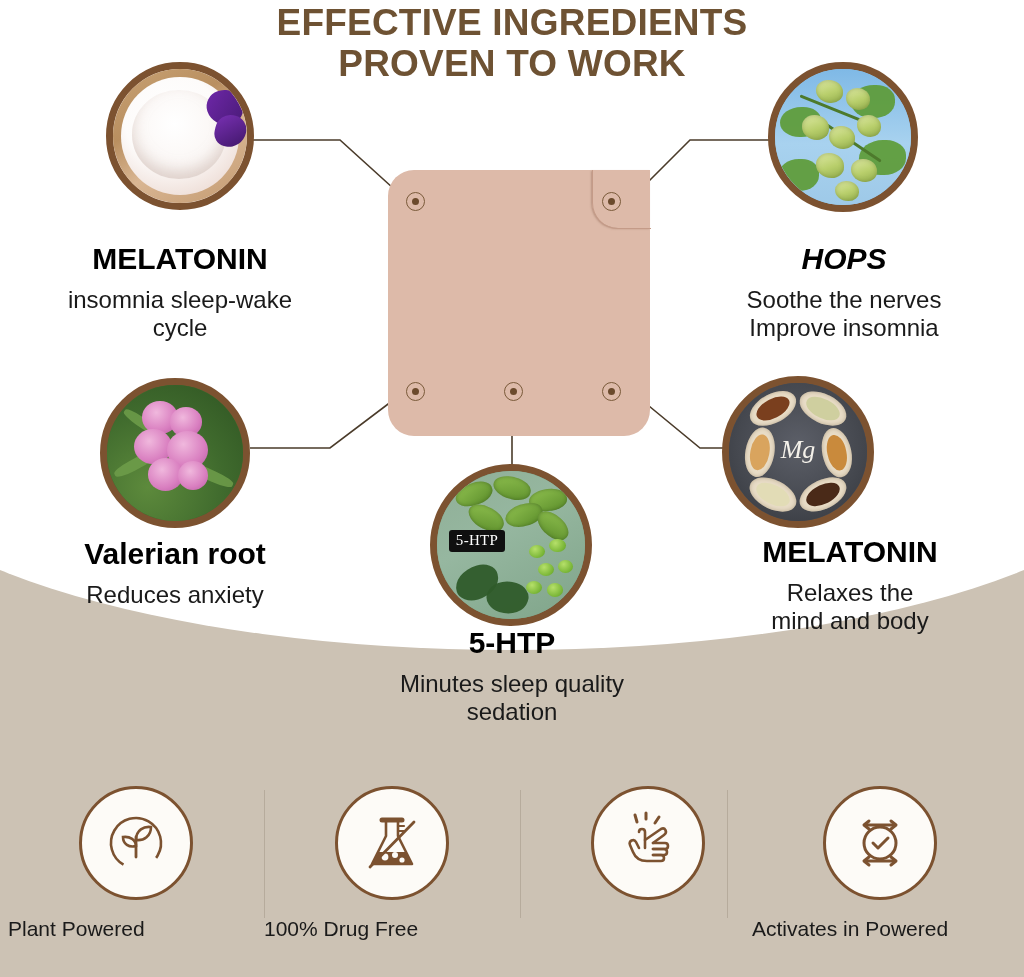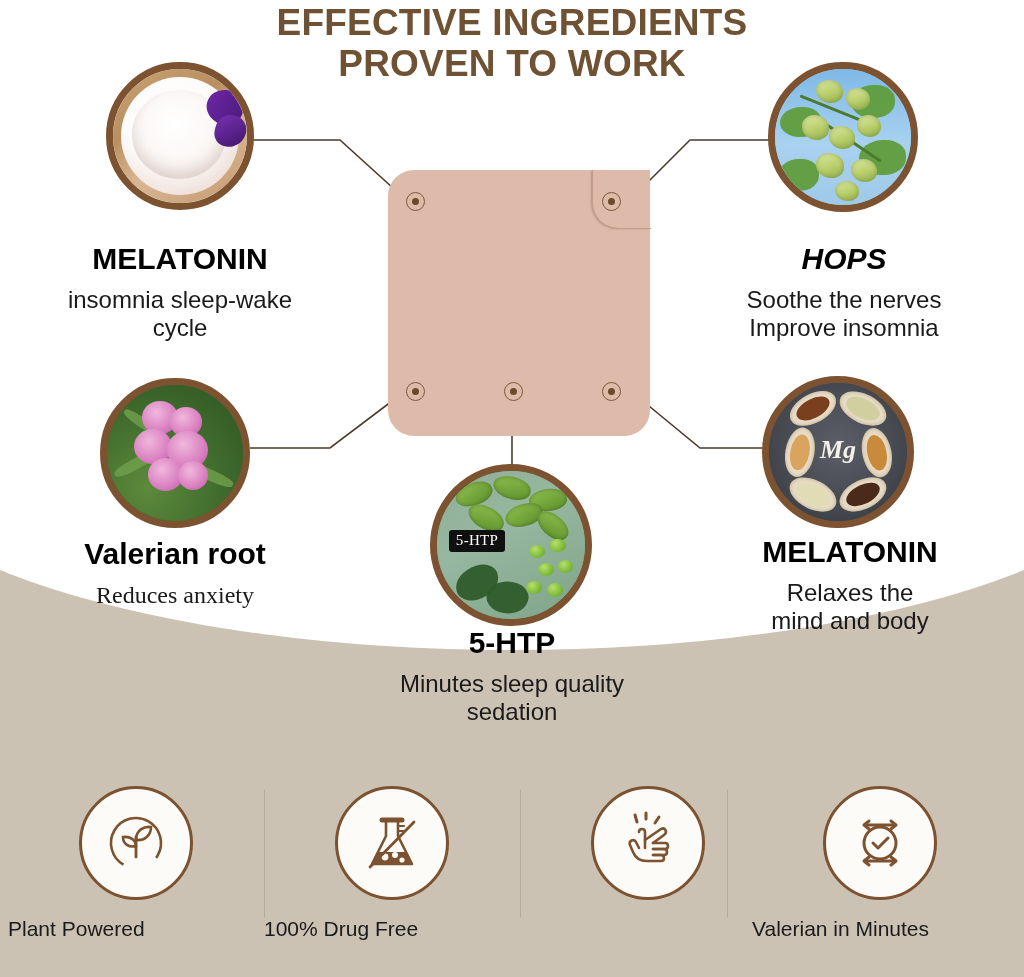--- a/index.html
+++ b/index.html
@@ -222,23 +222,23 @@
     <div class="blade" style="left:56%;top:62%;width:38%;height:8%;transform:rotate(24deg);"></div>
     <div class="blade" style="left:10%;top:24%;width:32%;height:7%;transform:rotate(34deg);"></div>
     <div class="fl" style="left:26%;top:12%;width:26%;height:24%;"></div>
     <div class="fl" style="left:46%;top:16%;width:24%;height:22%;"></div>
     <div class="fl" style="left:20%;top:32%;width:28%;height:26%;"></div>
     <div class="fl" style="left:44%;top:34%;width:30%;height:28%;"></div>
     <div class="fl" style="left:30%;top:54%;width:26%;height:24%;"></div>
     <div class="fl" style="left:52%;top:56%;width:22%;height:21%;"></div>
   </div>
   <div class="ing-name" style="left:15px;top:537px;width:320px;">Valerian root</div>
-  <div class="ing-desc" style="left:15px;top:581px;width:320px;font-family:Liberation Serif, serif;">Reduces anxiety</div>
-
-  <div class="circ mag" style="left:762px;top:376px;width:152px;height:152px;font-weight:bold;">
+  <div class="ing-desc" style="left:15px;top:581px;width:320px;">Reduces anxiety</div>
+
+  <div class="circ mag" style="left:722px;top:376px;width:152px;height:152px;">
     <div class="slate"></div>
     <div class="spoon" style="left:14%;top:8%;transform:rotate(-28deg);">
       <div class="fill" style="background:#7a3f1e;"></div>
     </div>
     <div class="spoon" style="left:50%;top:8%;transform:rotate(26deg);">
       <div class="fill" style="background:#cfcf9f;"></div>
     </div>
     <div class="spoon" style="left:4%;top:40%;transform:rotate(-80deg);">
       <div class="fill" style="background:#d9a45e;"></div>
     </div>
@@ -334,16 +334,16 @@
         <circle cx="33" cy="33" r="16" fill="none" stroke="#7c5230" stroke-width="3"></circle>
         <path d="M26 33 L31 38 L41 28" fill="none" stroke="#7c5230" stroke-width="3" stroke-linecap="round" stroke-linejoin="round"></path>
         <path d="M18 15 H48" stroke="#7c5230" stroke-width="3" stroke-linecap="round"></path>
         <path d="M22 11 L17 15 L22 19" fill="none" stroke="#7c5230" stroke-width="3" stroke-linecap="round" stroke-linejoin="round"></path>
         <path d="M44 11 L49 15 L44 19" fill="none" stroke="#7c5230" stroke-width="3" stroke-linecap="round" stroke-linejoin="round"></path>
         <path d="M18 51 H48" stroke="#7c5230" stroke-width="3" stroke-linecap="round"></path>
         <path d="M22 47 L17 51 L22 55" fill="none" stroke="#7c5230" stroke-width="3" stroke-linecap="round" stroke-linejoin="round"></path>
         <path d="M44 47 L49 51 L44 55" fill="none" stroke="#7c5230" stroke-width="3" stroke-linecap="round" stroke-linejoin="round"></path>
       </svg>
     </div>
-    <div class="flabel">Valerian in Minutes</div>
+    <div class="flabel">Activates in Powered</div>
   </div>
 
 </div>
 
 </body></html>

